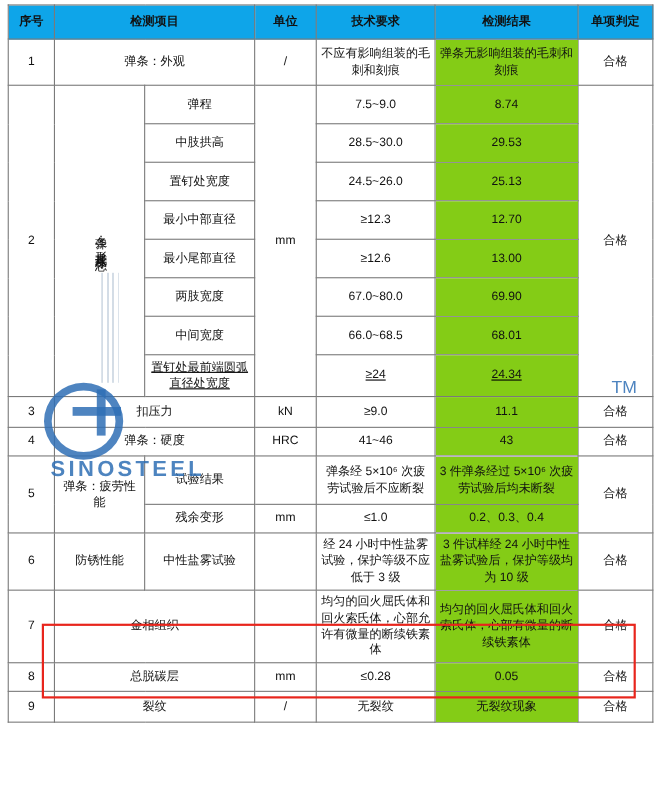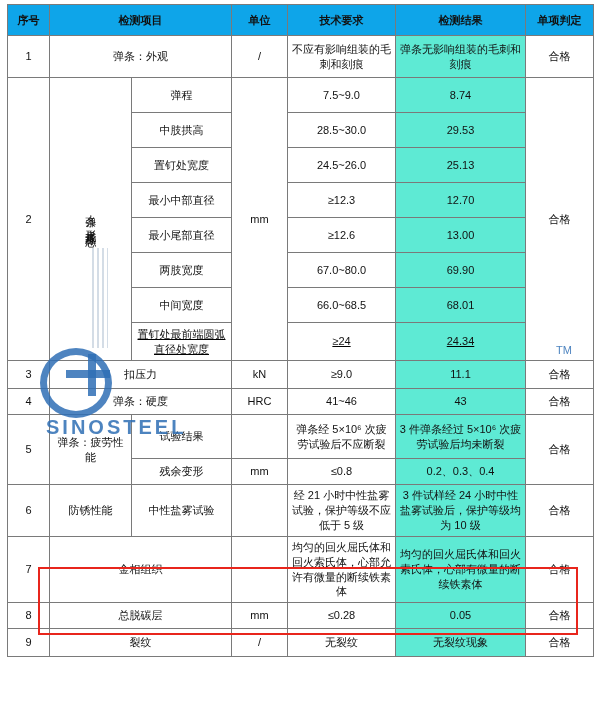--- a/index.html
+++ b/index.html
@@ -44,21 +44,21 @@
   }
   td.small { font-size: 10.5px; margin-left: 21px; }
   td.item { font-size: 11.5px; }
   td.num { font-size: 11.5px; }
   td.unit { font-size: 11px; }
   td.req { font-size: 11px; }
   td.res {
     font-size: 11px;
     color: #9aa3ae;
     filter: blur(0.6px);
-    background: #5eead4;
+    background: #84cc16;
   }
   td.verdict { font-size: 11.5px; }
   .vertical {
     writing-mode: vertical-rl;
     text-orientation: upright;
     letter-spacing: 1px;
     display: inline-block;
     line-height: 1.15;
   }
   
@@ -115,21 +115,21 @@
     letter-spacing: 3px;
     color: #2f6fb5;
     font-family: "Liberation Sans", sans-serif;
     font-weight: bold;
     opacity: 0.85;
   }
   #wm-tm {
     position: absolute;
     left: 540px;
     top: 6px;
-    font-size: 11px;
+    font-size: 16px;
     color: #2f6fb5;
     font-family: "Liberation Sans", sans-serif;
     opacity: 0.85;
   }
   #wm-logo {
     position: absolute;
     left: 16px;
     top: 6px;
     width: 86px;
     height: 64px;
@@ -275,30 +275,30 @@
         <td class="item" rowspan="2">弹条：疲劳性能</td>
         <td class="small">试验结果</td>
         <td class="unit"></td>
         <td class="req">弹条经 5×10⁶ 次疲劳试验后不应断裂</td>
         <td class="res">3 件弹条经过 5×10⁶ 次疲劳试验后均未断裂</td>
         <td class="verdict" rowspan="2">合格</td>
       </tr>
       <tr style="height:26px;">
         <td class="small">残余变形</td>
         <td class="unit">mm</td>
-        <td class="req">≤0.8</td>
+        <td class="req">≤1.0</td>
         <td class="res">0.2、0.3、0.4</td>
       </tr>
 
       <tr style="height:52px;">
         <td class="num">6</td>
         <td class="item">防锈性能</td>
         <td class="small">中性盐雾试验</td>
         <td class="unit"></td>
-        <td class="req">经 21 小时中性盐雾试验，保护等级不应低于 5 级</td>
+        <td class="req">经 24 小时中性盐雾试验，保护等级不应低于 3 级</td>
         <td class="res">3 件试样经 24 小时中性盐雾试验后，保护等级均为 10 级</td>
         <td class="verdict">合格</td>
       </tr>
 
       <tr style="height:66px;">
         <td class="num">7</td>
         <td class="item" colspan="2">金相组织</td>
         <td class="unit"></td>
         <td class="req">均匀的回火屈氏体和回火索氏体，心部允许有微量的断续铁素体</td>
         <td class="res">均匀的回火屈氏体和回火索氏体，心部有微量的断续铁素体</td>

